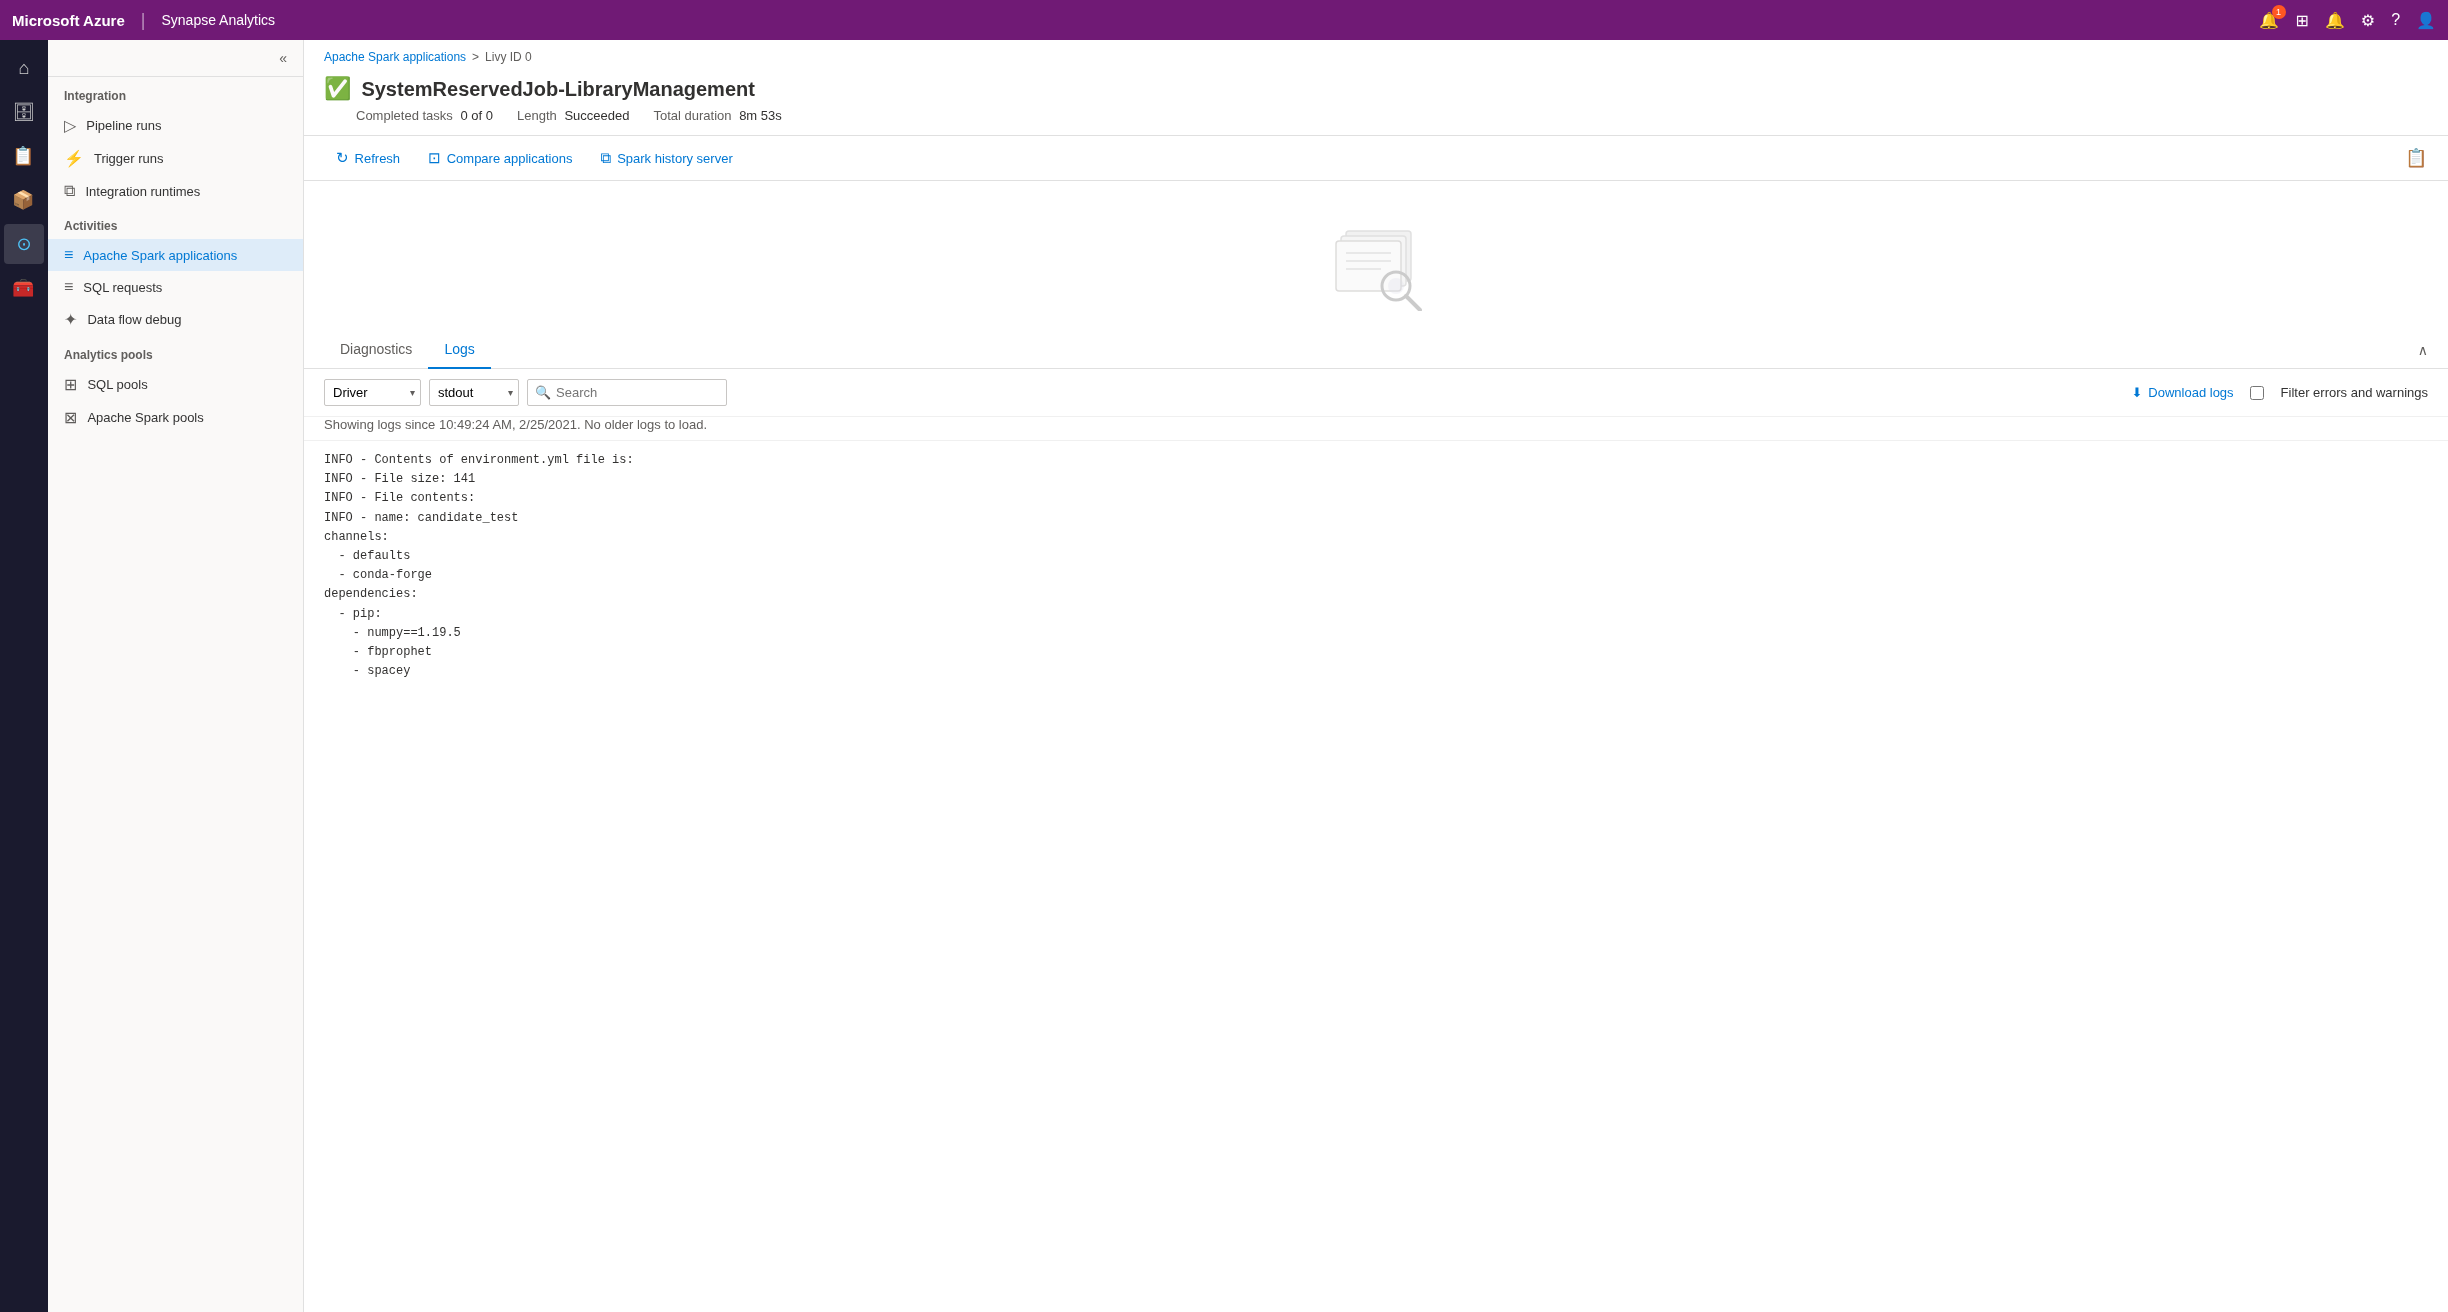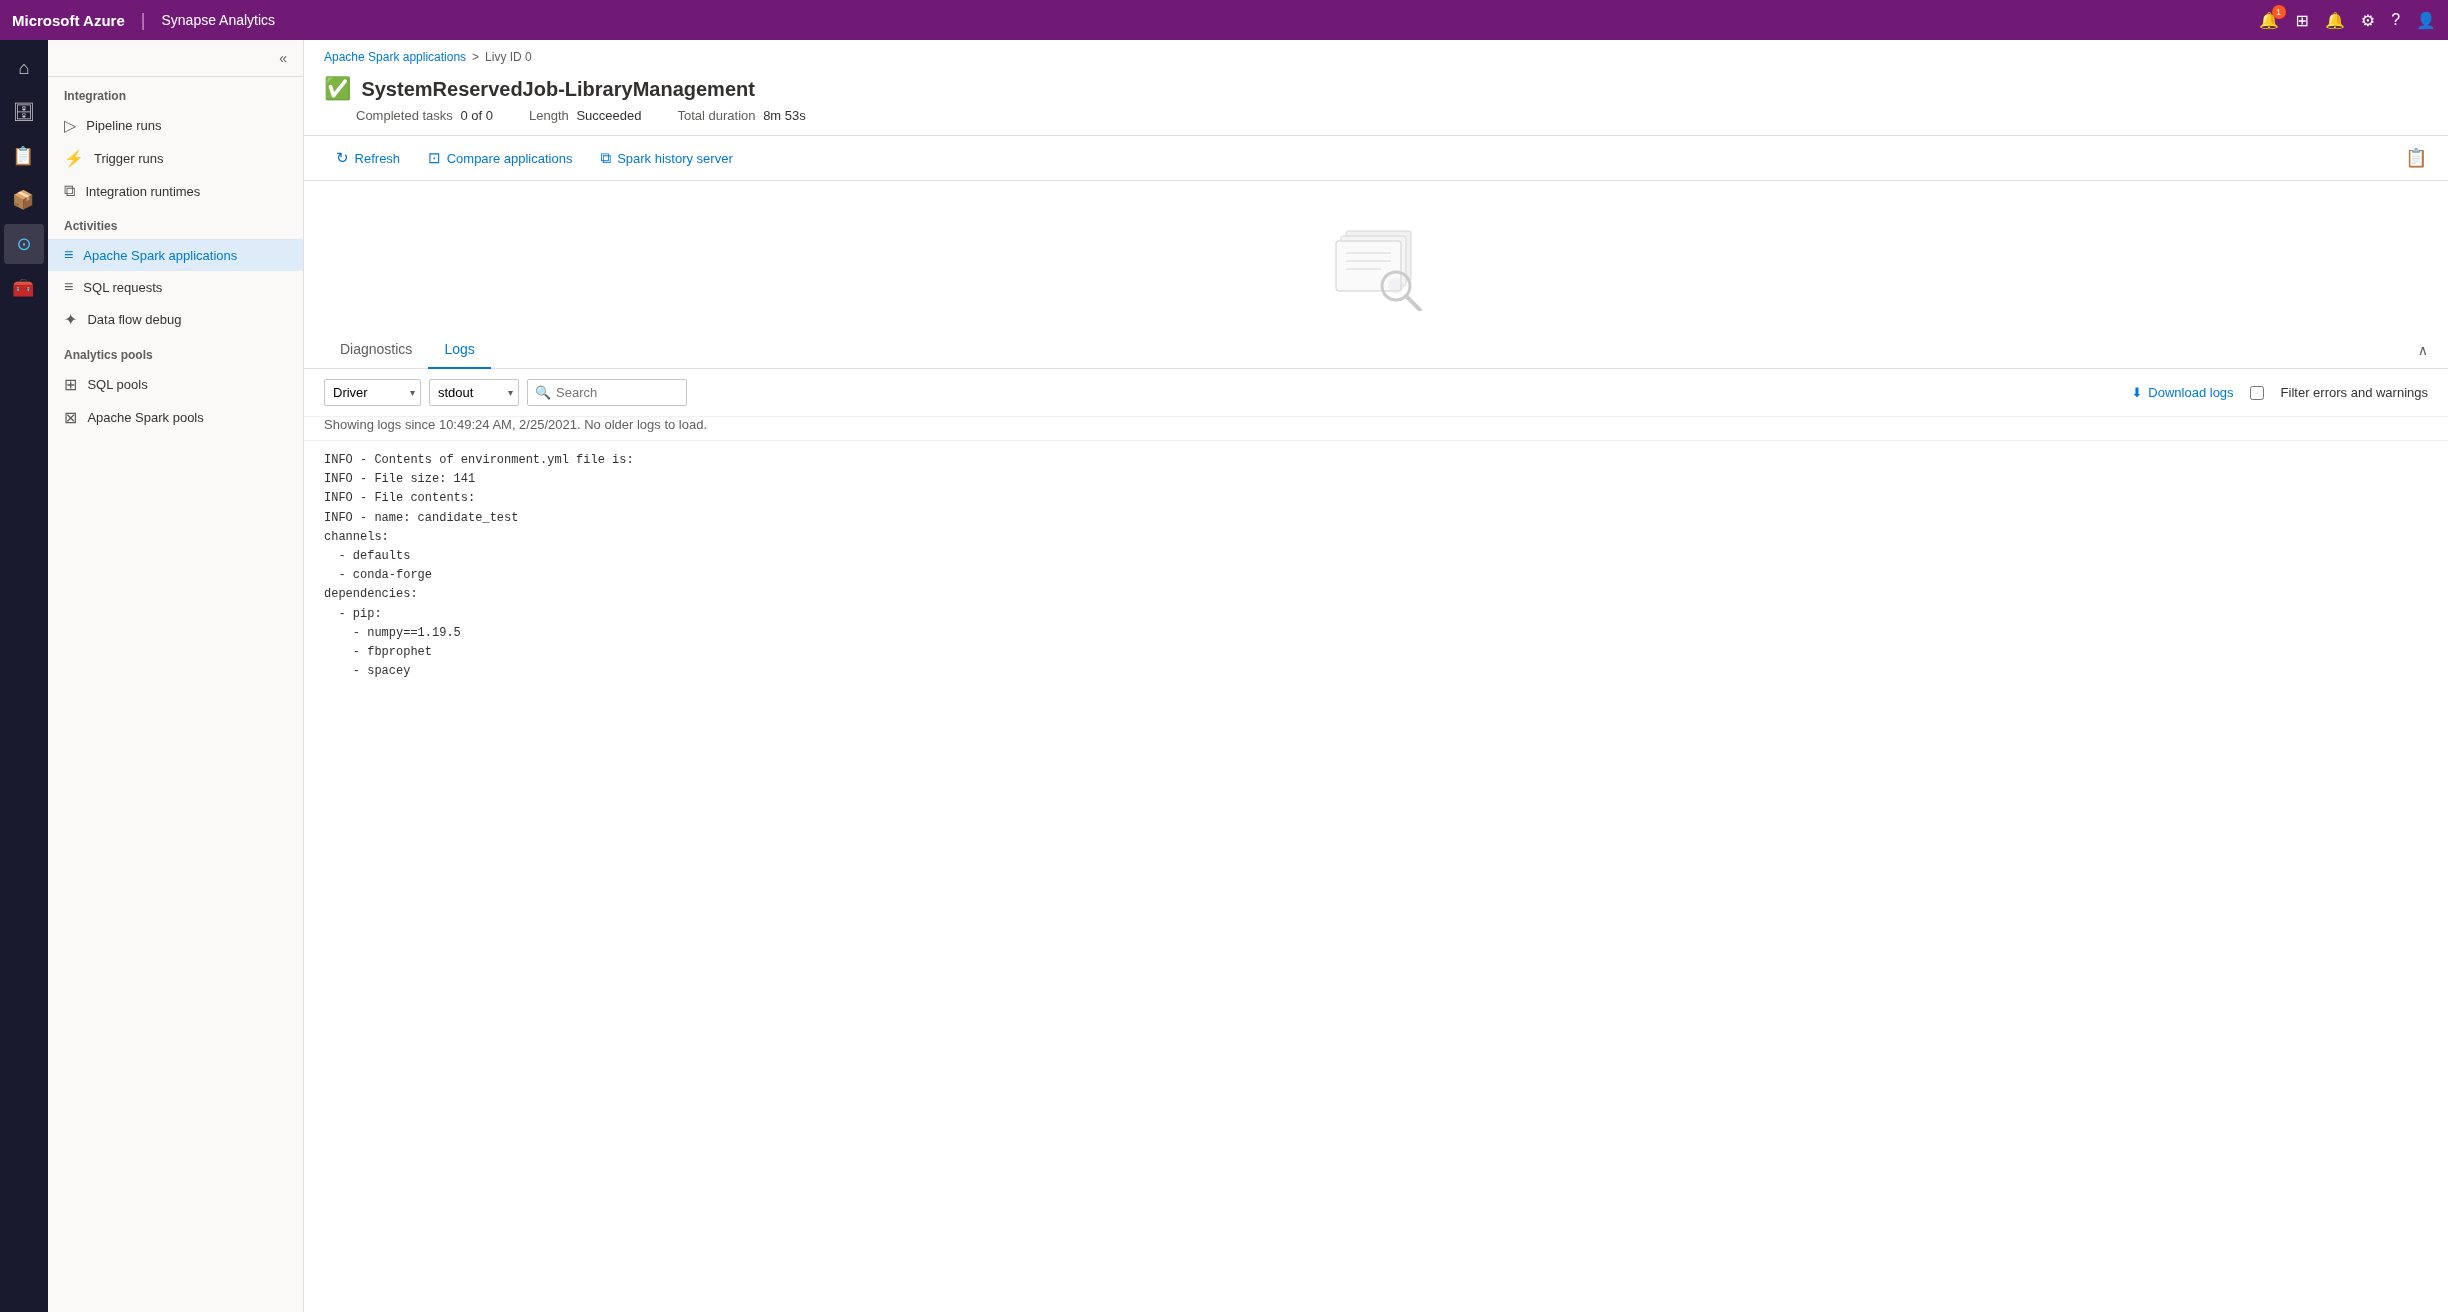--- a/index.html
+++ b/index.html
@@ -138,21 +138,21 @@
       margin-bottom: 6px;
     }
     .job-title {
       font-size: 20px;
       font-weight: 600;
       color: #323130;
     }
     .status-icon-green { color: #107c10; font-size: 22px; }
     .job-meta {
       display: flex;
-      gap: 36px;
+      gap: 24px;
       font-size: 13px;
       color: #605e5c;
       margin-left: 32px;
     }
     .job-meta-label { color: #605e5c; }
     .job-meta-value { color: #323130; font-weight: 500; margin-left: 4px; }
 
     
     .toolbar {
       display: flex;
@@ -255,21 +255,21 @@
       position: absolute;
       left: 8px;
       color: #605e5c;
       font-size: 13px;
     }
     .search-input {
       border: 1px solid #c8c6c4;
       border-radius: 2px;
       padding: 5px 8px 5px 28px;
       font-size: 13px;
-      width: 160px;
+      width: 200px;
     }
     .logs-toolbar-spacer { flex: 1; }
     .download-btn {
       display: flex;
       align-items: center;
       gap: 6px;
       color: #0078d4;
       font-size: 13px;
       cursor: pointer;
       background: none;

